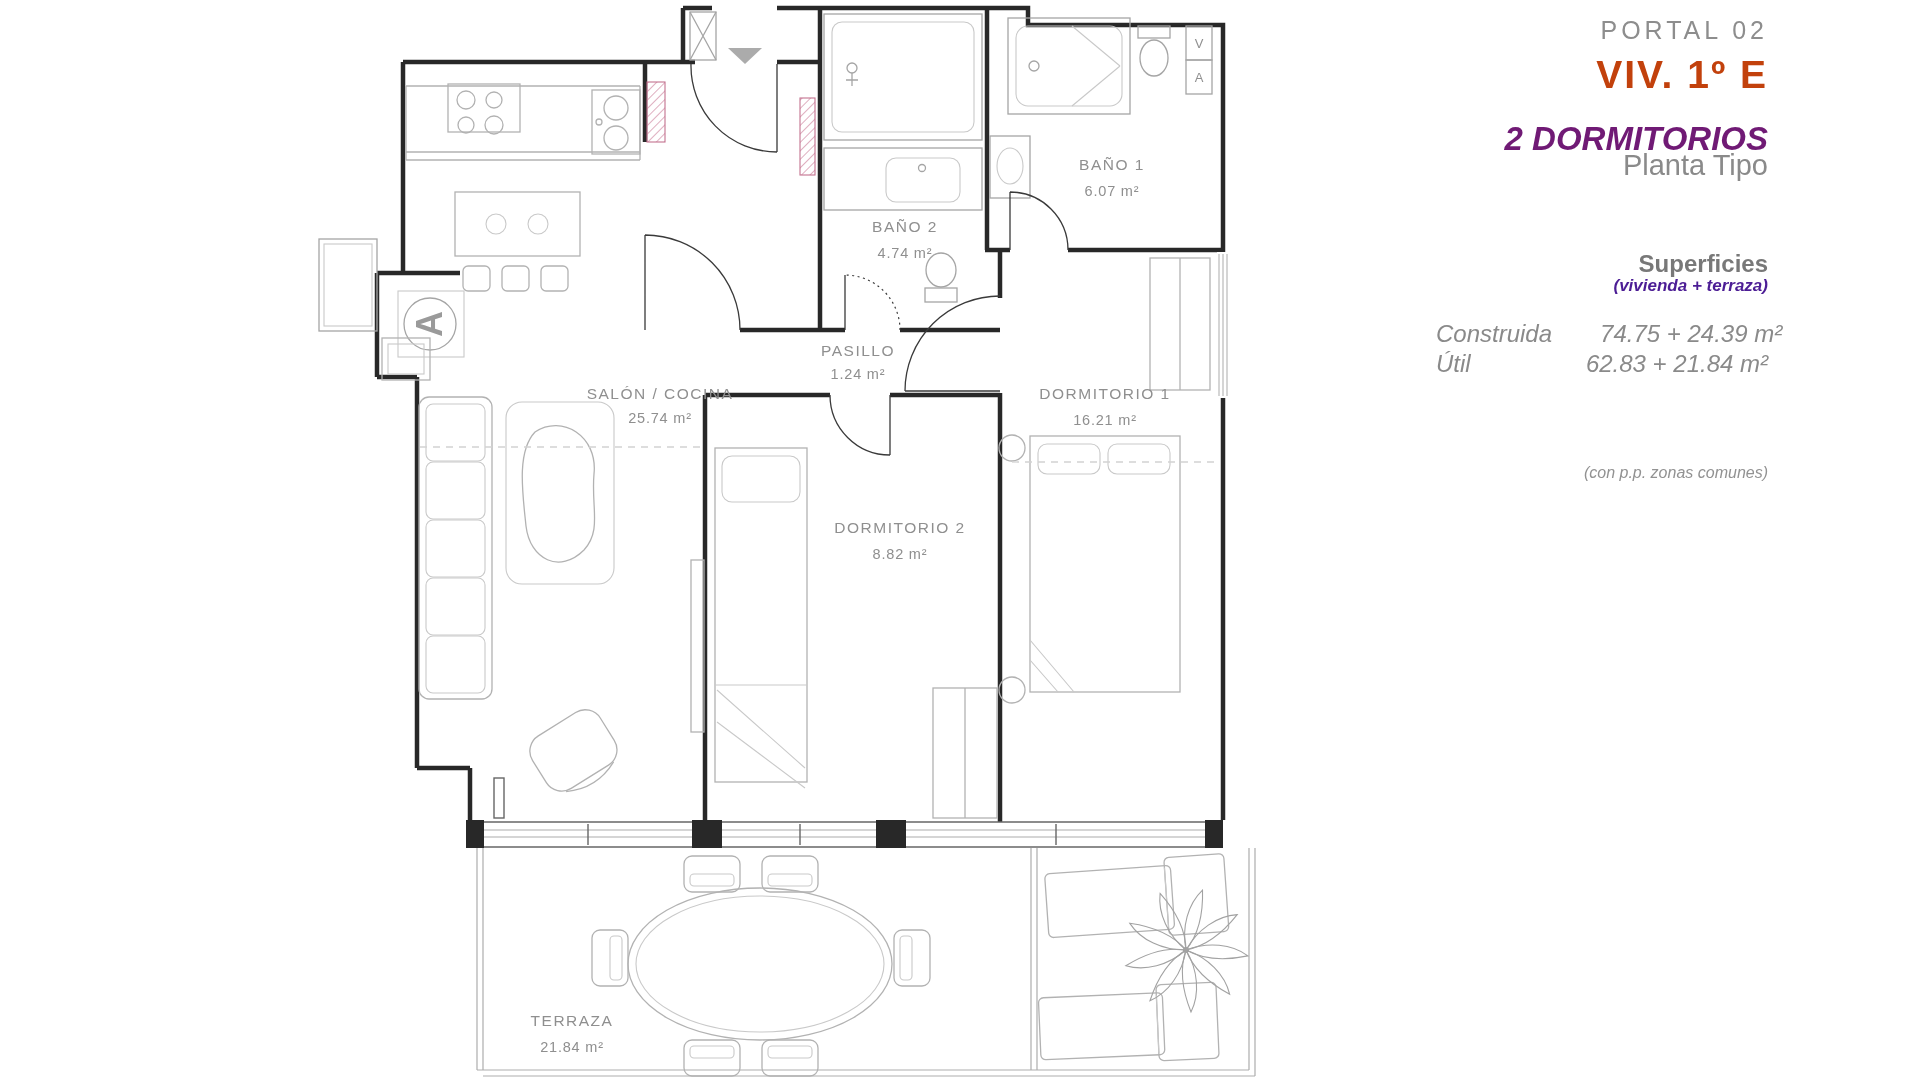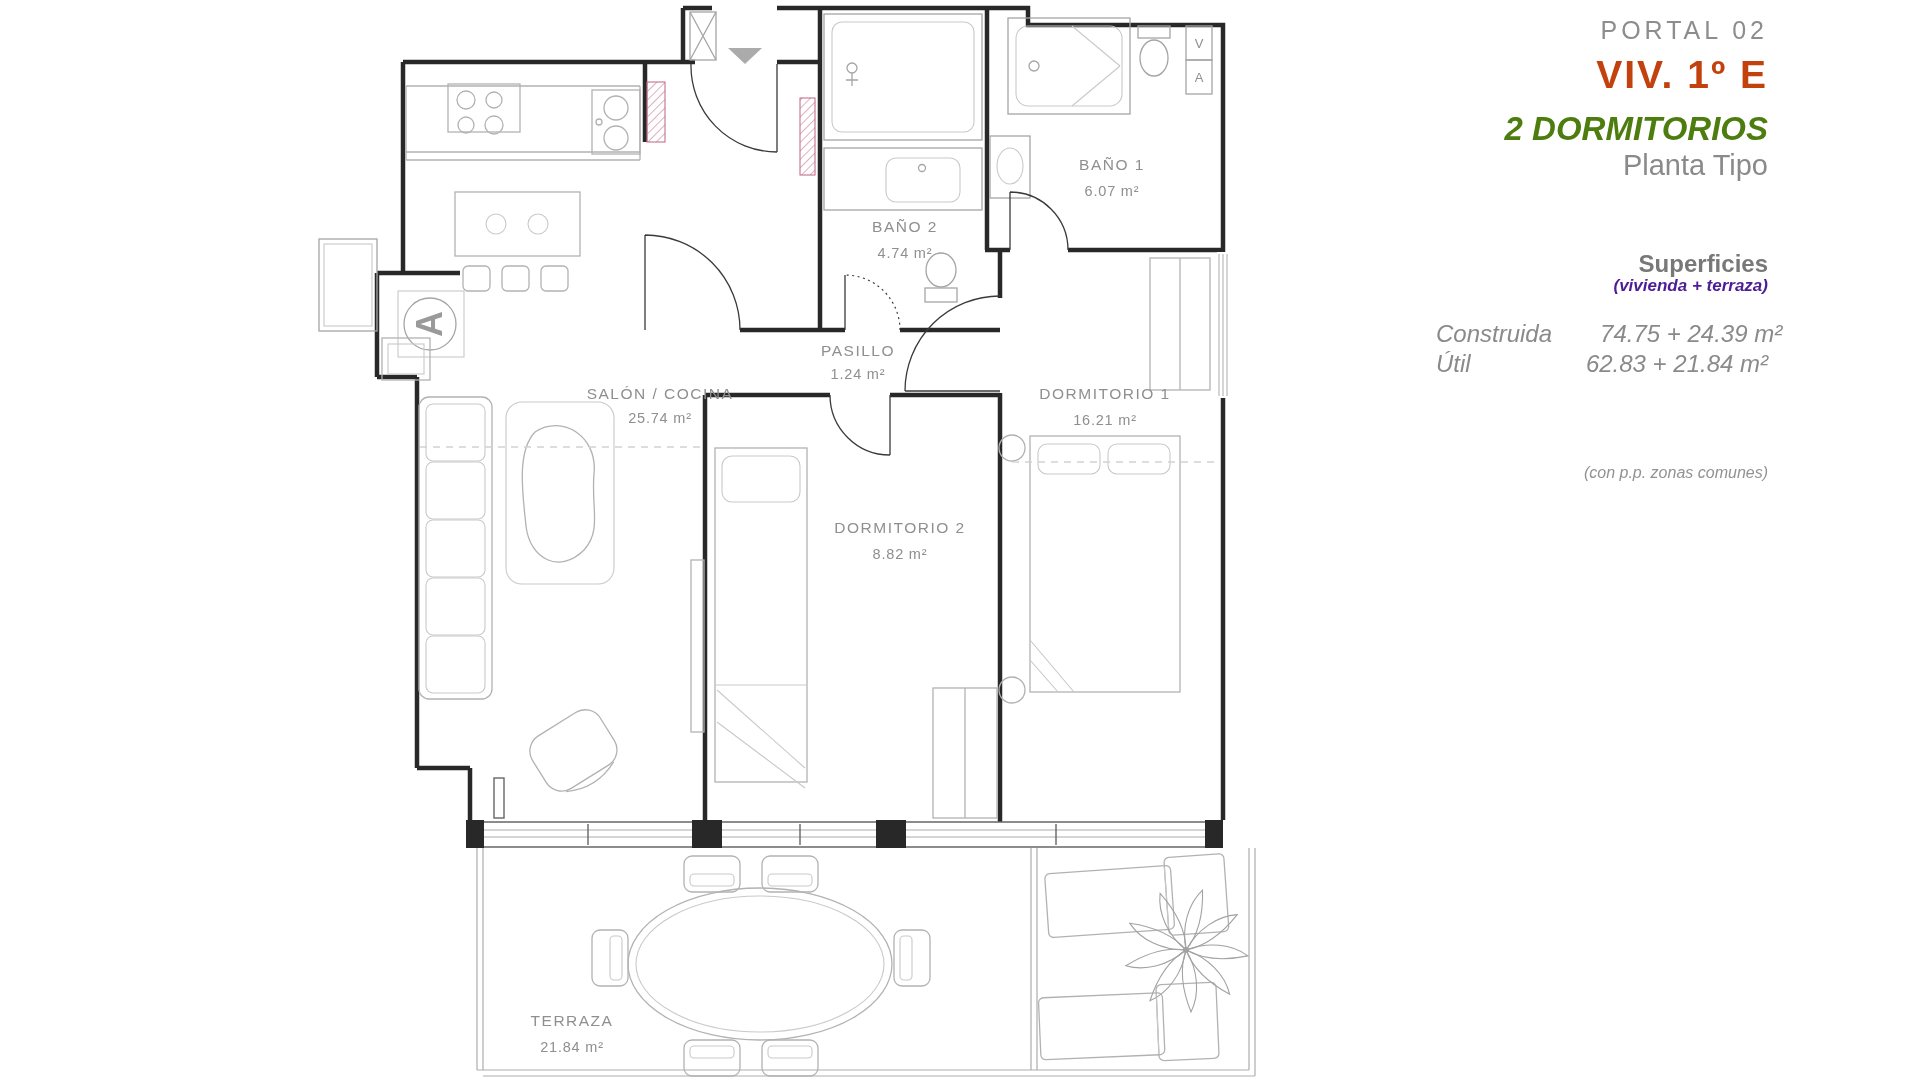--- a/index.html
+++ b/index.html
@@ -5,21 +5,21 @@
   html,body{margin:0;padding:0;background:#ffffff;}
   .sheet{position:relative;width:1920px;height:1080px;background:#ffffff;overflow:hidden;
          font-family:"Liberation Sans", sans-serif;}
   .plan-svg{position:absolute;left:0;top:0;width:1920px;height:1080px;}
 
   
   .title-block{position:absolute;top:0;right:152px;width:640px;height:520px;color:#8a8a8a;}
   .tb-item{position:absolute;right:0;white-space:nowrap;text-align:right;}
   .tb-portal{top:16px;font-size:25px;letter-spacing:4px;color:#8d8d8d;}
   .tb-viv{top:53px;font-size:39px;font-weight:bold;letter-spacing:2px;color:#c2410c;}
-  .tb-dorms{top:110px;font-size:33px;font-weight:bold;font-style:italic;color:#4d7c0f;}
+  .tb-dorms{top:120px;font-size:33px;font-weight:bold;font-style:italic;color:#701a75;}
   .tb-planta{top:149px;font-size:29px;color:#8a8a8a;}
   .tb-sup{top:250px;font-size:24px;font-weight:bold;color:#787878;text-align:center;}
   .tb-sub{top:276px;font-size:17px;font-style:italic;color:#4c1d95;font-weight:bold;}
   .tb-row{display:flex;justify-content:space-between;width:332px;font-size:24px;
           font-style:italic;color:#8a8a8a;gap:48px;}
   .tb-row1{top:320px;}
   .tb-row2{top:350px;}
   .tb-pond{top:432px;font-size:23px;font-weight:bold;font-style:italic;color:#787878;}
   .tb-note{top:464px;font-size:16px;font-style:italic;color:#929292;}
 

